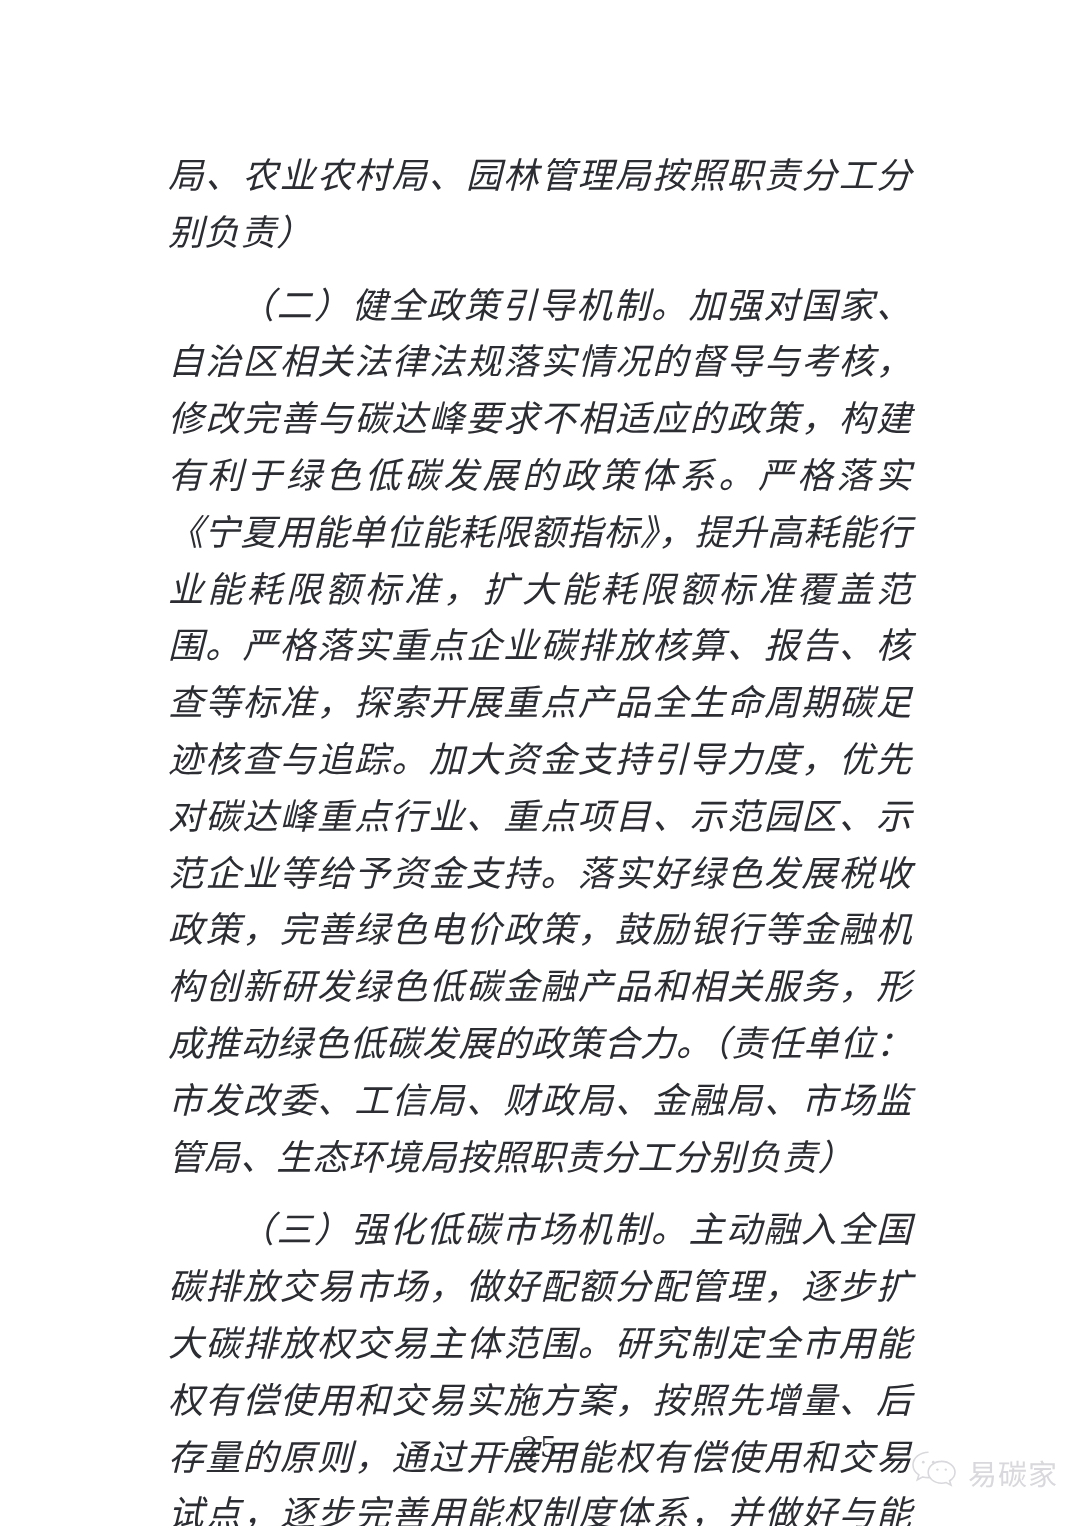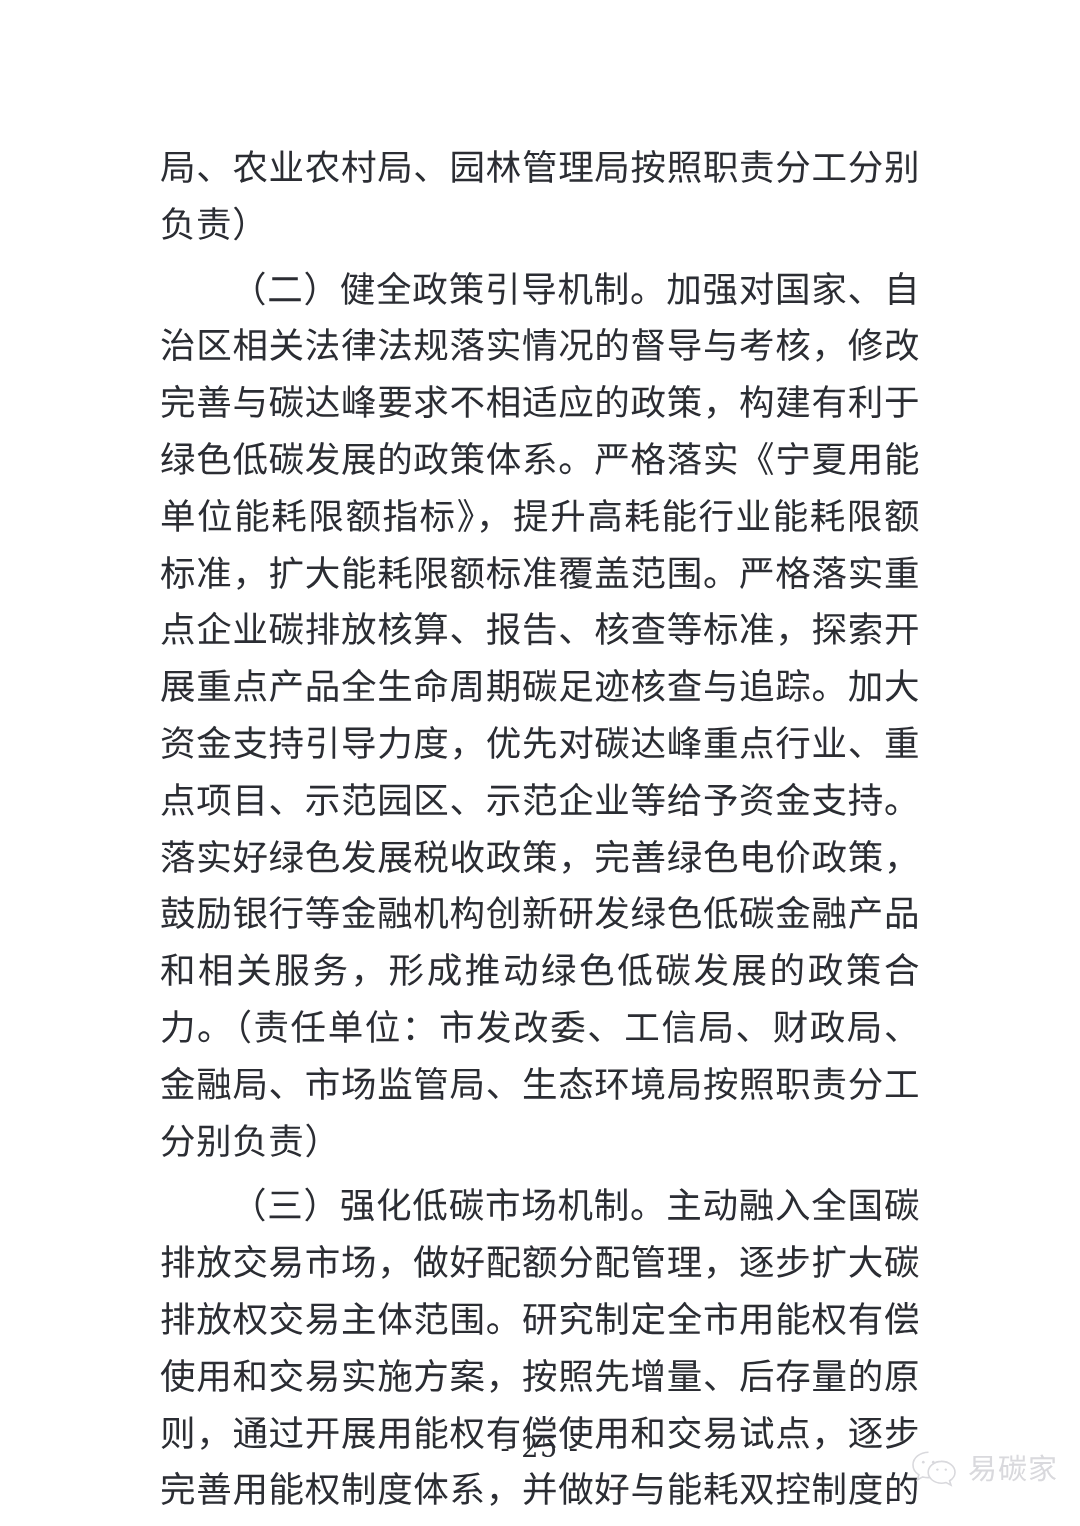--- a/index.html
+++ b/index.html
@@ -30,25 +30,26 @@
     width: 776px;
     color: #2b2d33;
     font-size: 35.5px;
     line-height: 56.8px;
     letter-spacing: 0.6px;
     text-align: justify;
     text-justify: inter-character;
   }
 
   .para {
-    margin: 8px;
+    margin: 16px;
     text-indent: 0;
     text-align: justify;
     text-justify: inter-character;
     text-align-last: left;
+    font-style: italic;
   }
 
   .para.indented {
     text-indent: 2em;
   }
 
   
   .para + .para {
     margin-top: 0;
   }
@@ -65,21 +66,21 @@
     letter-spacing: 1.5px;
     font-family: "DejaVu Serif", "Liberation Serif", serif;
   }
 
   
   .watermark {
     position: absolute;
     right: 22px;
     top: 1448px;
     display: flex;
-    align-items: center;
+    align-items: flex-end;
     gap: 8px;
     opacity: 1;
   }
   .wm-logo {
     width: 50px;
     height: 42px;
     display: block;
   }
   .wm-text {
     font-family: "DejaVu Sans", "Liberation Sans", sans-serif;

